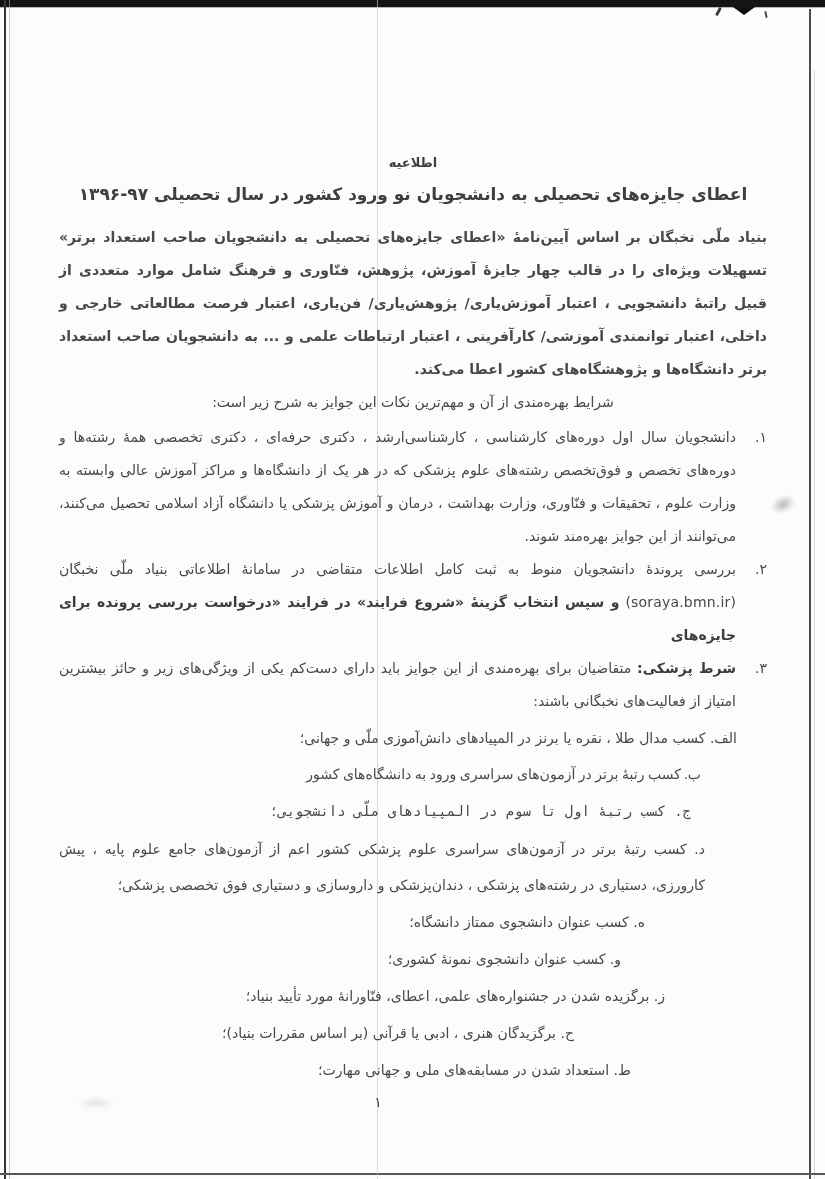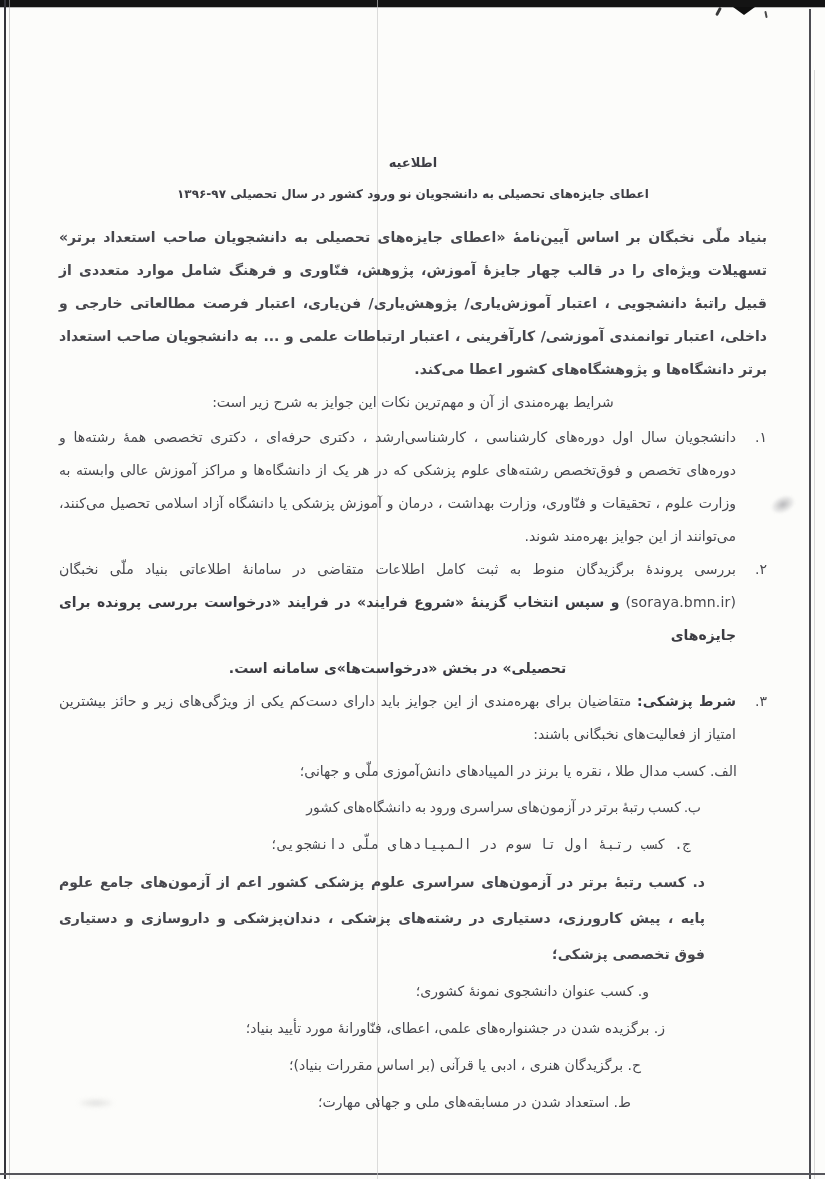--- a/index.html
+++ b/index.html
@@ -22,40 +22,40 @@
   .smudge-1{position:absolute;top:496px;left:770px;width:26px;height:17px;background:radial-gradient(ellipse,rgba(115,115,122,.5),transparent 70%);filter:blur(1px);transform:rotate(-25deg);}
   .smudge-2{position:absolute;top:1098px;left:76px;width:40px;height:10px;background:radial-gradient(ellipse,rgba(150,150,150,.3),transparent 70%);filter:blur(2px);}
 
   
   .page-content{
     position:absolute;top:150px;right:58px;width:708px;
     direction:rtl;color:#47474d;
     font-size:14px;line-height:33px;text-align:justify;
   }
   .heading{font-size:13px;font-weight:bold;text-align:center;color:#3e3e45;margin:0;line-height:26px;}
-  .doc-title{font-size:12px;font-weight:bold;text-align:center;color:#3e3e45;margin:3px 0 12px 0;line-height:30px;}
+  .doc-title{font-size:17px;font-weight:bold;text-align:center;color:#3e3e45;margin:3px 0 12px 0;line-height:30px;}
   .intro{margin:0;font-weight:bold;}
   .lead{text-align:center;margin:0;}
   .list{margin:2px 0 0 0;}
   .list-item{display:flex;gap:9px;align-items:flex-start;}
   .item-num{flex:0 0 22px;text-align:right;white-space:nowrap;}
   .item-body{flex:1;text-align:justify;}
   .bold{font-weight:bold;color:#3c3c42;}
   .block-center{display:block;text-align:center;}
   .site{direction:ltr;unicode-bidi:embed;letter-spacing:.2px;}
   .subitems{margin:2px 30px 0 0;}
   .subitem{line-height:36px;margin-top:1px;text-align:right;}
   .si-0{margin-right:0;}
   .si-1{margin-right:36px;font-family:Liberation Serif, serif;}
   .si-2{margin-right:46px;font-family:Liberation Mono, monospace;}
-  .si-3{margin-right:32px;text-align:justify;font-weight:bold;}
+  .si-3{margin-right:32px;text-align:justify;}
   .si-4{margin-right:92px;}
-  .si-5{margin-right:88px;}
+  .si-5{margin-right:116px;}
   .si-6{margin-right:72px;}
-  .si-7{margin-right:96px;}
+  .si-7{text-align:center;}
   .si-8{margin-right:106px;}
   .page-number{position:absolute;top:1094px;left:338px;width:80px;text-align:center;font-size:14px;color:#3f3f45;direction:rtl;}
 </style>
 </head>
 <body>
 
 <div class="top-strip"></div>
 <div class="notch"></div>
 <div class="tick-1"></div>
 <div class="tick-2"></div>
@@ -80,24 +80,23 @@
   <div class="list">
 
     <div class="list-item">
       <span class="item-num">۱.</span>
       <div class="item-body">دانشجویان سال اول دوره‌های کارشناسی ، کارشناسی‌ارشد ، دکتری حرفه‌ای ، دکتری تخصصی همهٔ رشته‌ها و دوره‌های تخصص و فوق‌تخصص رشته‌های علوم پزشکی که در هر یک از دانشگاه‌ها و مراکز آموزش عالی وابسته به وزارت علوم ، تحقیقات و فنّاوری، وزارت بهداشت ، درمان و آموزش پزشکی یا دانشگاه آزاد اسلامی تحصیل می‌کنند، می‌توانند از این جوایز بهره‌مند شوند.</div>
     </div>
 
     <div class="list-item">
       <span class="item-num">۲.</span>
       <div class="item-body">
-        <span>بررسی پروندهٔ برگزیدگان منوط به ثبت کامل اطلاعات متقاضی در سامانهٔ اطلاعاتی بنیاد ملّی نخبگان</span>
+        <span>بررسی پروندهٔ دانشجویان منوط به ثبت کامل اطلاعات متقاضی در سامانهٔ اطلاعاتی بنیاد ملّی نخبگان</span>
         <span class="site">(soraya.bmn.ir)</span>
         <span class="bold">و سپس انتخاب گزینهٔ «شروع فرایند» در فرایند «درخواست بررسی پرونده برای جایزه‌های</span>
-        <span class="bold block-center">تحصیلی» در بخش «درخواست‌ها»ی سامانه است.</span>
       </div>
     </div>
 
     <div class="list-item">
       <span class="item-num">۳.</span>
       <div class="item-body">
         <span class="bold">شرط پزشکی:</span>
         <span>متقاضیان برای بهره‌مندی از این جوایز باید دارای دست‌کم یکی از ویژگی‌های زیر و حائز بیشترین امتیاز از فعالیت‌های نخبگانی باشند:</span>
       </div>
     </div>
@@ -112,20 +111,24 @@
         <span>کسب رتبهٔ برتر در آزمون‌های سراسری ورود به دانشگاه‌های کشور</span>
       </div>
       <div class="subitem si-2">
         <span class="sub-label">ج.</span>
         <span>کسب رتبهٔ اول تا سوم در المپیادهای ملّی دانشجویی؛</span>
       </div>
       <div class="subitem si-3">
         <span class="sub-label">د.</span>
         <span>کسب رتبهٔ برتر در آزمون‌های سراسری علوم پزشکی کشور اعم از آزمون‌های جامع علوم پایه ، پیش کارورزی، دستیاری در رشته‌های پزشکی ، دندان‌پزشکی و داروسازی و دستیاری فوق تخصصی پزشکی؛</span>
       </div>
+      <div class="subitem si-4">
+        <span class="sub-label">ه.</span>
+        <span>کسب عنوان دانشجوی ممتاز دانشگاه؛</span>
+      </div>
       <div class="subitem si-5">
         <span class="sub-label">و.</span>
         <span>کسب عنوان دانشجوی نمونهٔ کشوری؛</span>
       </div>
       <div class="subitem si-6">
         <span class="sub-label">ز.</span>
         <span>برگزیده شدن در جشنواره‌های علمی، اعطای، فنّاورانهٔ مورد تأیید بنیاد؛</span>
       </div>
       <div class="subitem si-7">
         <span class="sub-label">ح.</span>

